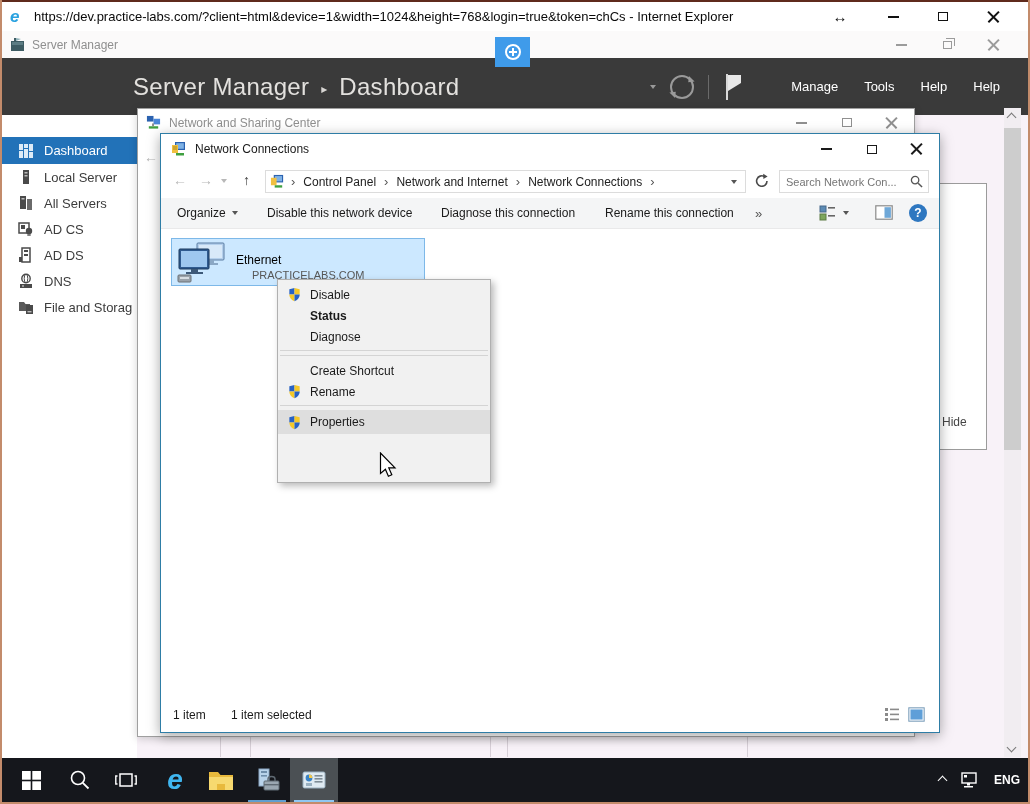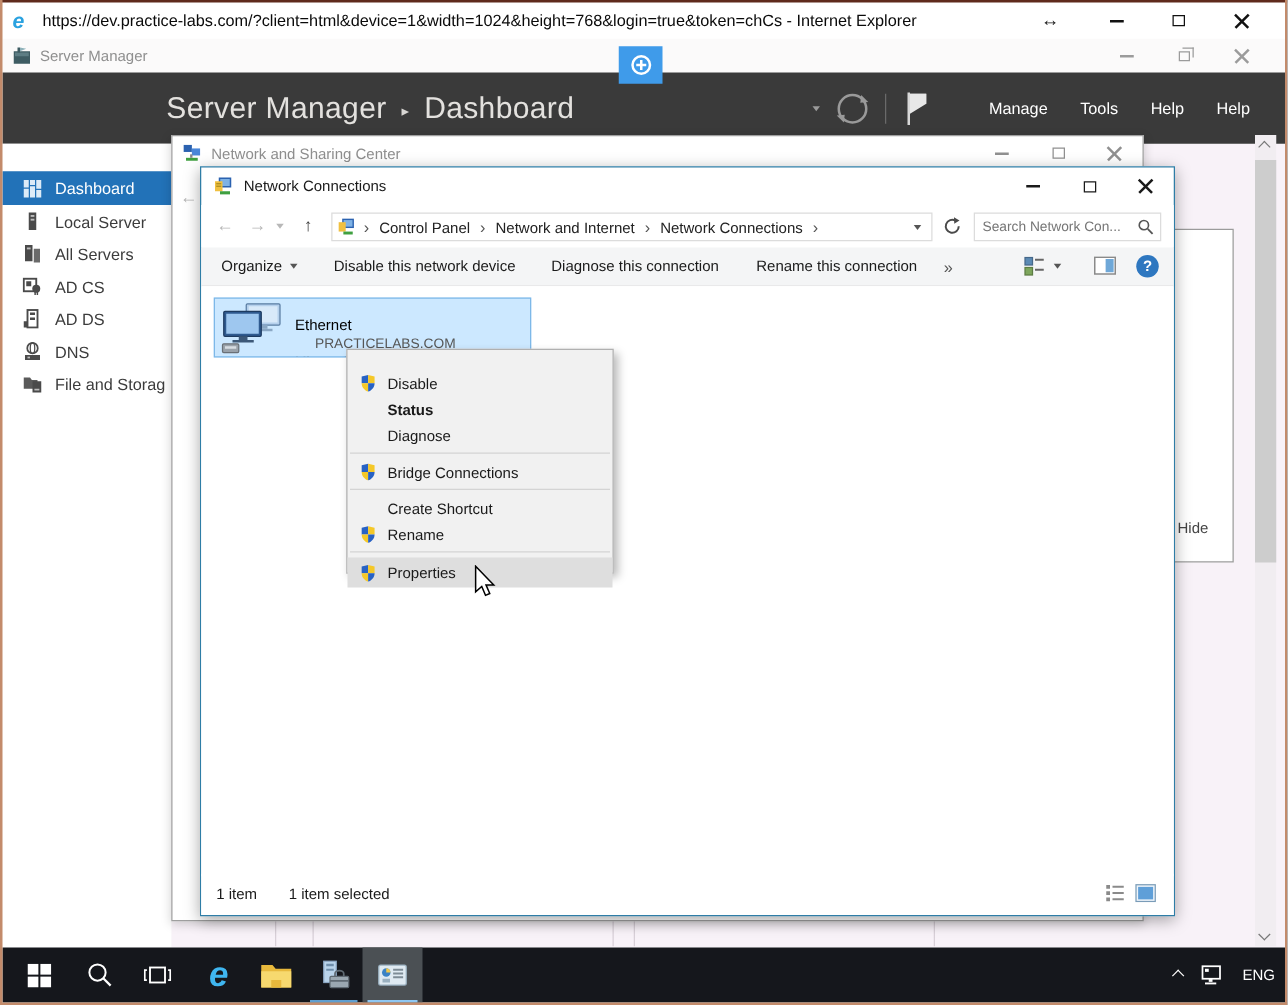--- a/index.html
+++ b/index.html
@@ -139,39 +139,39 @@
   #eth-name { font-size:12px; color:#000; line-height:15px; white-space:nowrap;margin-top:11px; }
   #eth-line2 { font-size:11px; color:#575757; line-height:15px; white-space:nowrap;padding-left:16px; }
   #eth-line3 { font-size:11px; color:#575757; line-height:15px; white-space:nowrap; }
 
   #nc-statusbar { position:absolute; left:0; bottom:0; width:100%; height:33px; background:#fff; }
   #status-count { position:absolute; left:12px; top:9px; font-size:12px; color:#1a1a1a; }
   #status-selected { position:absolute; left:70px; top:9px; font-size:12px; color:#1a1a1a; }
   #status-icons { position:absolute; right:14px; top:8px; display:flex; gap:8px; }
 
   
-  #context-menu { left:277px; top:279px; width:214px; height:180px; background:#f1f1f1; border:1px solid #b0b0b0; z-index:8; box-shadow:3px 3px 7px rgba(0,0,0,.28); padding-top:16px; }
+  #context-menu { left:277px; top:279px; width:214px; height:204px; background:#f1f1f1; border:1px solid #b0b0b0; z-index:8; box-shadow:3px 3px 7px rgba(0,0,0,.28); padding-top:4px; }
   .cm-item { height:21px; display:flex; align-items:center; font-size:12px; color:#1a1a1a; cursor:pointer; }
   .cm-item .cm-iconcell { width:32px; display:flex; justify-content:center; flex:none; }
   .cm-item.bold .cm-label { font-weight:bold; }
   .cm-item.disabled .cm-label { color:#a0a0a0; }
   .cm-item.highlighted { background:#dedede; height:24px; }
   .cm-sep { height:1px; background:#d4d4d4; margin:3px 2px 4px 2px; }
   .shield { width:15px; height:15px; }
 
   #cursor { left:379px; top:452px; z-index:9; }
 
   
   #taskbar { left:2px; top:758px; width:1026px; height:44px; background:#15171c; z-index:10; display:flex; align-items:stretch; }
   .tb-btn { position:relative; width:46px; height:44px; display:flex; align-items:center; justify-content:center; cursor:pointer; flex:none; }
   .tb-underline { position:absolute; left:4px; right:4px; bottom:0; height:2px; background:#5f9ecf; }
   #tbtn-active { background:#4b5054; }
   #tbtn-active .tb-underline { background:#8fc7f2; }
   #tb-ie-glyph { font-style:italic; font-weight:bold; font-size:28px; color:#3fb6f0; line-height:28px; }
-  #tray { position:absolute; right:8px; top:0; height:44px; display:flex; align-items:center; gap:14px; }
+  #tray { position:absolute; right:8px; top:0; height:44px; display:flex; align-items:center; gap:14px;font-weight:bold; }
   #tray-chevron { color:#fff; }
   #tray-lang { color:#fff; font-size:12px; }
 </style>
 </head>
 <body>
 
 <div id="screen">
 
   <div id="ie-titlebar" class="abs">
     <span id="ie-logo">e</span>
@@ -478,31 +478,20 @@
     </div>
     <div class="cm-item bold">
       <span class="cm-iconcell"></span>
       <span class="cm-label">Status</span>
     </div>
     <div class="cm-item">
       <span class="cm-iconcell"></span>
       <span class="cm-label">Diagnose</span>
     </div>
     <div class="cm-sep"></div>
-    <div class="cm-item">
-      <span class="cm-iconcell">
-          <svg class="shield" viewBox="0 0 16 16">
-            <path d="M8 1 L2.5 2.3 V8 H8 Z" fill="#2862c4"></path>
-            <path d="M8 1 L13.5 2.3 V8 H8 Z" fill="#f5c828"></path>
-            <path d="M2.5 8 H8 V15.2 C5 14.2 2.5 11.5 2.5 8 Z" fill="#f5c828"></path>
-            <path d="M8 8 H13.5 C13.5 11.5 11 14.2 8 15.2 Z" fill="#2862c4"></path>
-          </svg>
-        </span>
-      <span class="cm-label">Bridge Connections</span>
-    </div>
     <div class="cm-sep"></div>
     <div class="cm-item">
       <span class="cm-iconcell"></span>
       <span class="cm-label">Create Shortcut</span>
     </div>
     <div class="cm-item">
       <span class="cm-iconcell">
           <svg class="shield" viewBox="0 0 16 16">
             <path d="M8 1 L2.5 2.3 V8 H8 Z" fill="#2862c4"></path>
             <path d="M8 1 L13.5 2.3 V8 H8 Z" fill="#f5c828"></path>

